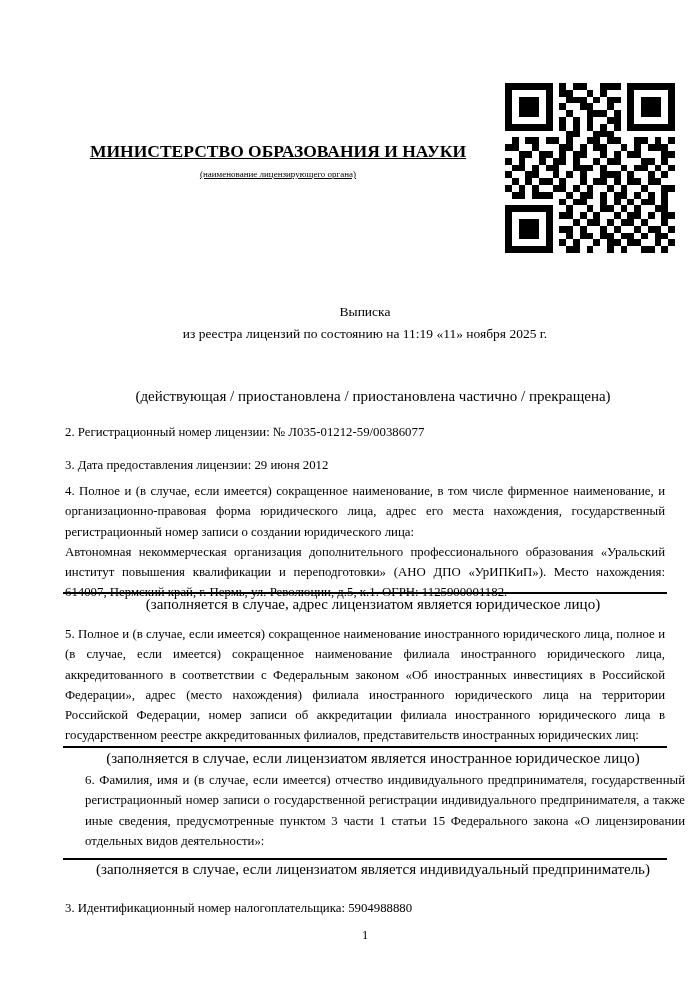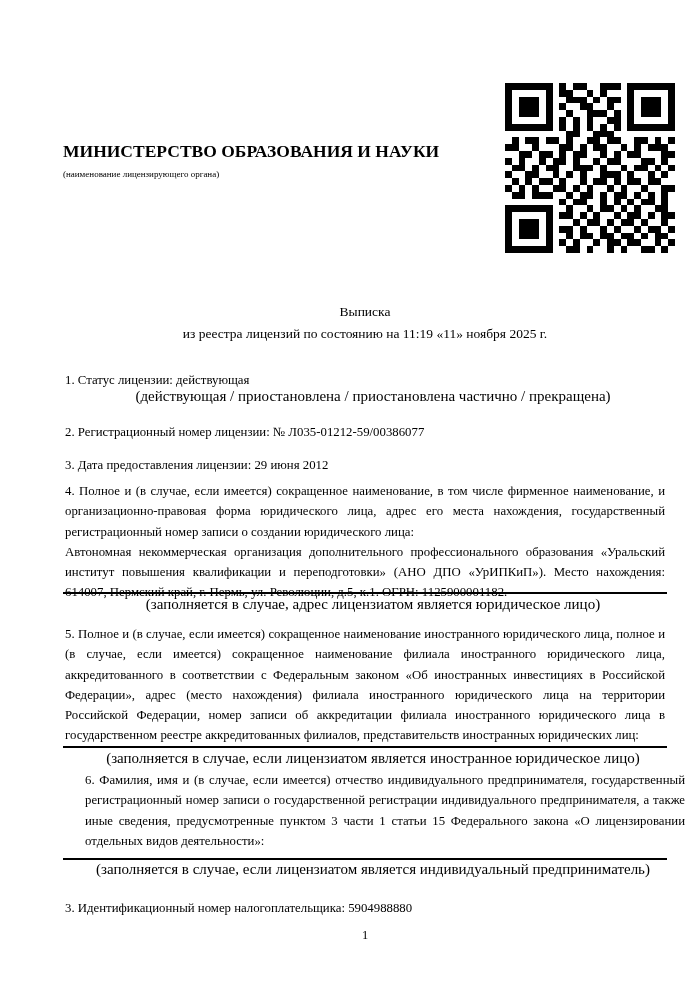--- a/index.html
+++ b/index.html
@@ -1,21 +1,21 @@
 <!DOCTYPE html>
 <html><head>
 <meta charset="utf-8">
 <style>
   html,body{margin:0;padding:0;background:#fff;}
   .page{
     position:relative;width:700px;height:989px;background:#ffffff;
     font-family:"Liberation Serif","DejaVu Serif",serif;color:#000;overflow:hidden;
   }
   .abs{position:absolute;}
-  .org{left:63px;top:136px;width:430px;text-align:left;}
+  .org{left:63px;top:136px;width:430px;text-align:center;text-decoration:underline;}
   .org-line{font-weight:bold;font-size:17.5px;line-height:30px;white-space:nowrap;}
   .org-caption{font-size:9px;margin-top:3px;}
   .qr{left:505px;top:83px;width:170px;height:170px;}
   .qr svg{display:block;width:170px;height:170px;shape-rendering:crispEdges;}
   .doc-title{left:65px;top:301px;width:600px;text-align:center;font-size:13.5px;line-height:22px;}
   .item{left:65px;width:600px;font-size:12.8px;line-height:20.3px;}
   .para p{margin:0;text-align:justify;}
   .note{left:73px;width:600px;text-align:center;font-size:15px;line-height:12px;}
   .rule{left:63px;width:604px;height:2px;background:#000;}
   .pagenum{left:65px;width:600px;text-align:center;font-size:12.5px;}
@@ -360,21 +360,20 @@
         <rect x="21" y="24" width="1" height="1"></rect>
         <rect x="23" y="24" width="1" height="1"></rect>
       </svg>
   </div>
 
   <div class="abs doc-title">
     <div>Выписка</div>
     <div>из реестра лицензий по состоянию на 11:19 «11» ноября 2025 г.</div>
   </div>
 
-  <div class="abs item" style="top:370px;">1. Статус лицензии: действующая</div>
   <div class="abs note" style="top:390px;">(действующая / приостановлена / приостановлена частично / прекращена)</div>
 
   <div class="abs item" style="top:422px;">2. Регистрационный номер лицензии: № Л035-01212-59/00386077</div>
 
   <div class="abs item" style="top:455px;">3. Дата предоставления лицензии: 29 июня 2012</div>
 
   <div class="abs item para" style="top:481px;">
     <p>4. Полное и (в случае, если имеется) сокращенное наименование, в том числе фирменное наименование, и организационно-правовая форма юридического лица, адрес его места нахождения, государственный регистрационный номер записи о создании юридического лица:</p>
     <p>Автономная некоммерческая организация дополнительного профессионального образования «Уральский институт повышения квалификации и переподготовки» (АНО ДПО «УрИПКиП»). Место нахождения: 614007, Пермский край, г. Пермь, ул. Революции, д.5, к.1. ОГРН: 1125900001182.</p>
   </div>

